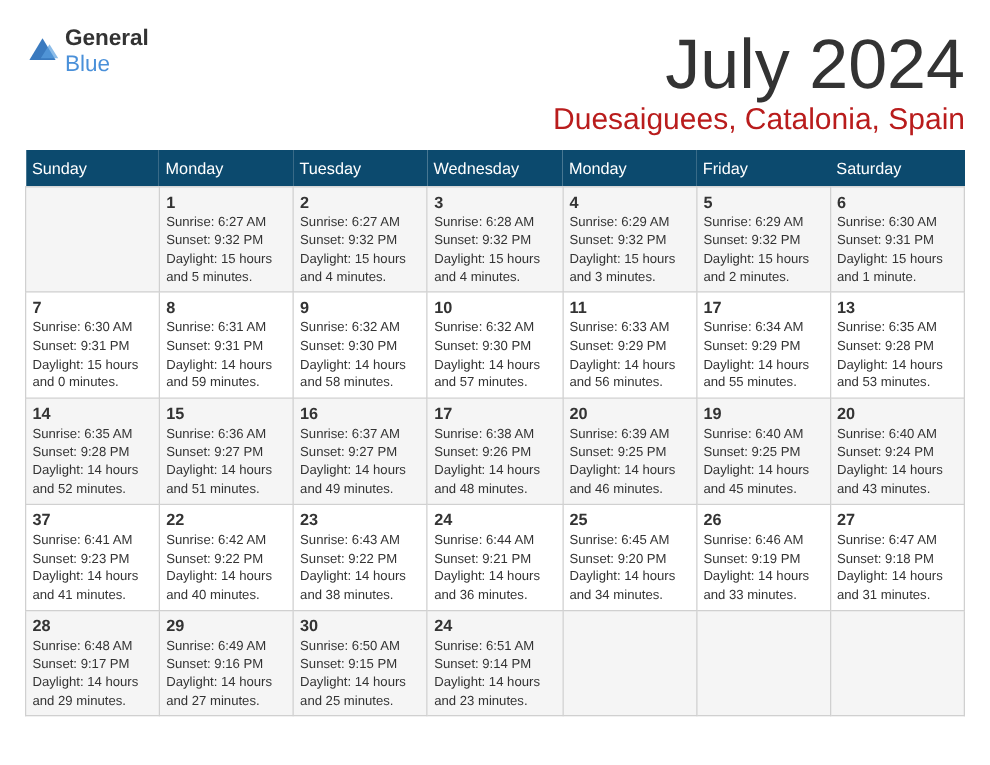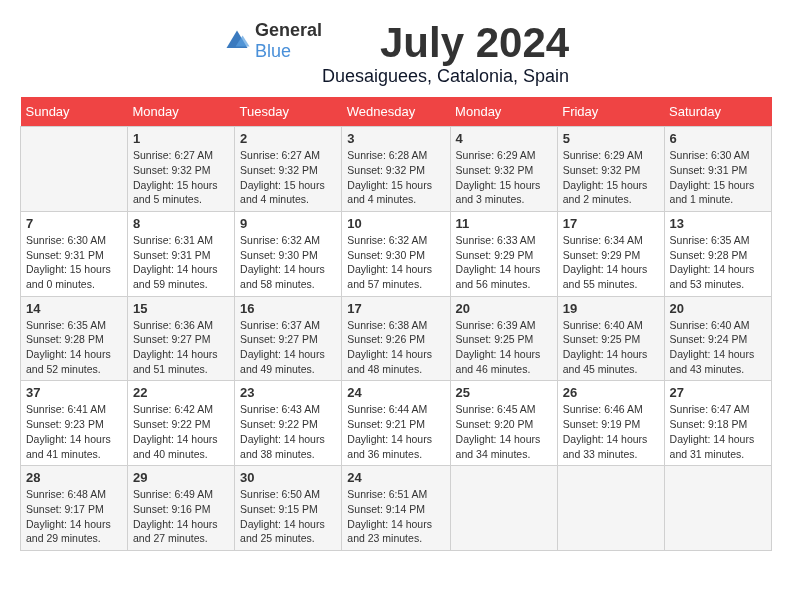--- a/index.html
+++ b/index.html
@@ -5,21 +5,21 @@
     * { margin: 0; padding: 0; box-sizing: border-box; }
     body {
       font-family: Arial, sans-serif;
       background: #fff;
       width: 792px;
       min-height: 612px;
       padding: 20px;
     }
     .header {
       display: flex;
-      justify-content: center;
+      justify-content: space-between;
       align-items: flex-start;
       margin-bottom: 10px;
     }
     .logo {
       display: flex;
       align-items: center;
       gap: 4px;
     }
     .logo-text-general {
       font-size: 18px;
@@ -32,36 +32,36 @@
       color: #4a90d9;
     }
     .logo-icon {
       width: 28px;
       height: 28px;
     }
     .title-section {
       text-align: right;
     }
     .month-title {
-      font-size: 42px;
-      font-weight: bold;
+      font-size: 56px;
+      font-weight: normal;
       color: #333;
       line-height: 1.1;
     }
     .location-title {
-      font-size: 18px;
-      color: #0f172a;
+      font-size: 24px;
+      color: #b91c1c;
     }
     table {
       width: 100%;
       border-collapse: collapse;
       font-size: 11px;
     }
     thead tr th {
-      background-color: #ef4444;
+      background-color: #0c4a6e;
       color: #fff;
       padding: 7px 5px;
       text-align: left;
       font-size: 13px;
       font-weight: normal;
     }
     tbody tr td {
       border: 1px solid #d0d0d0;
       vertical-align: top;
       padding: 4px 5px;

